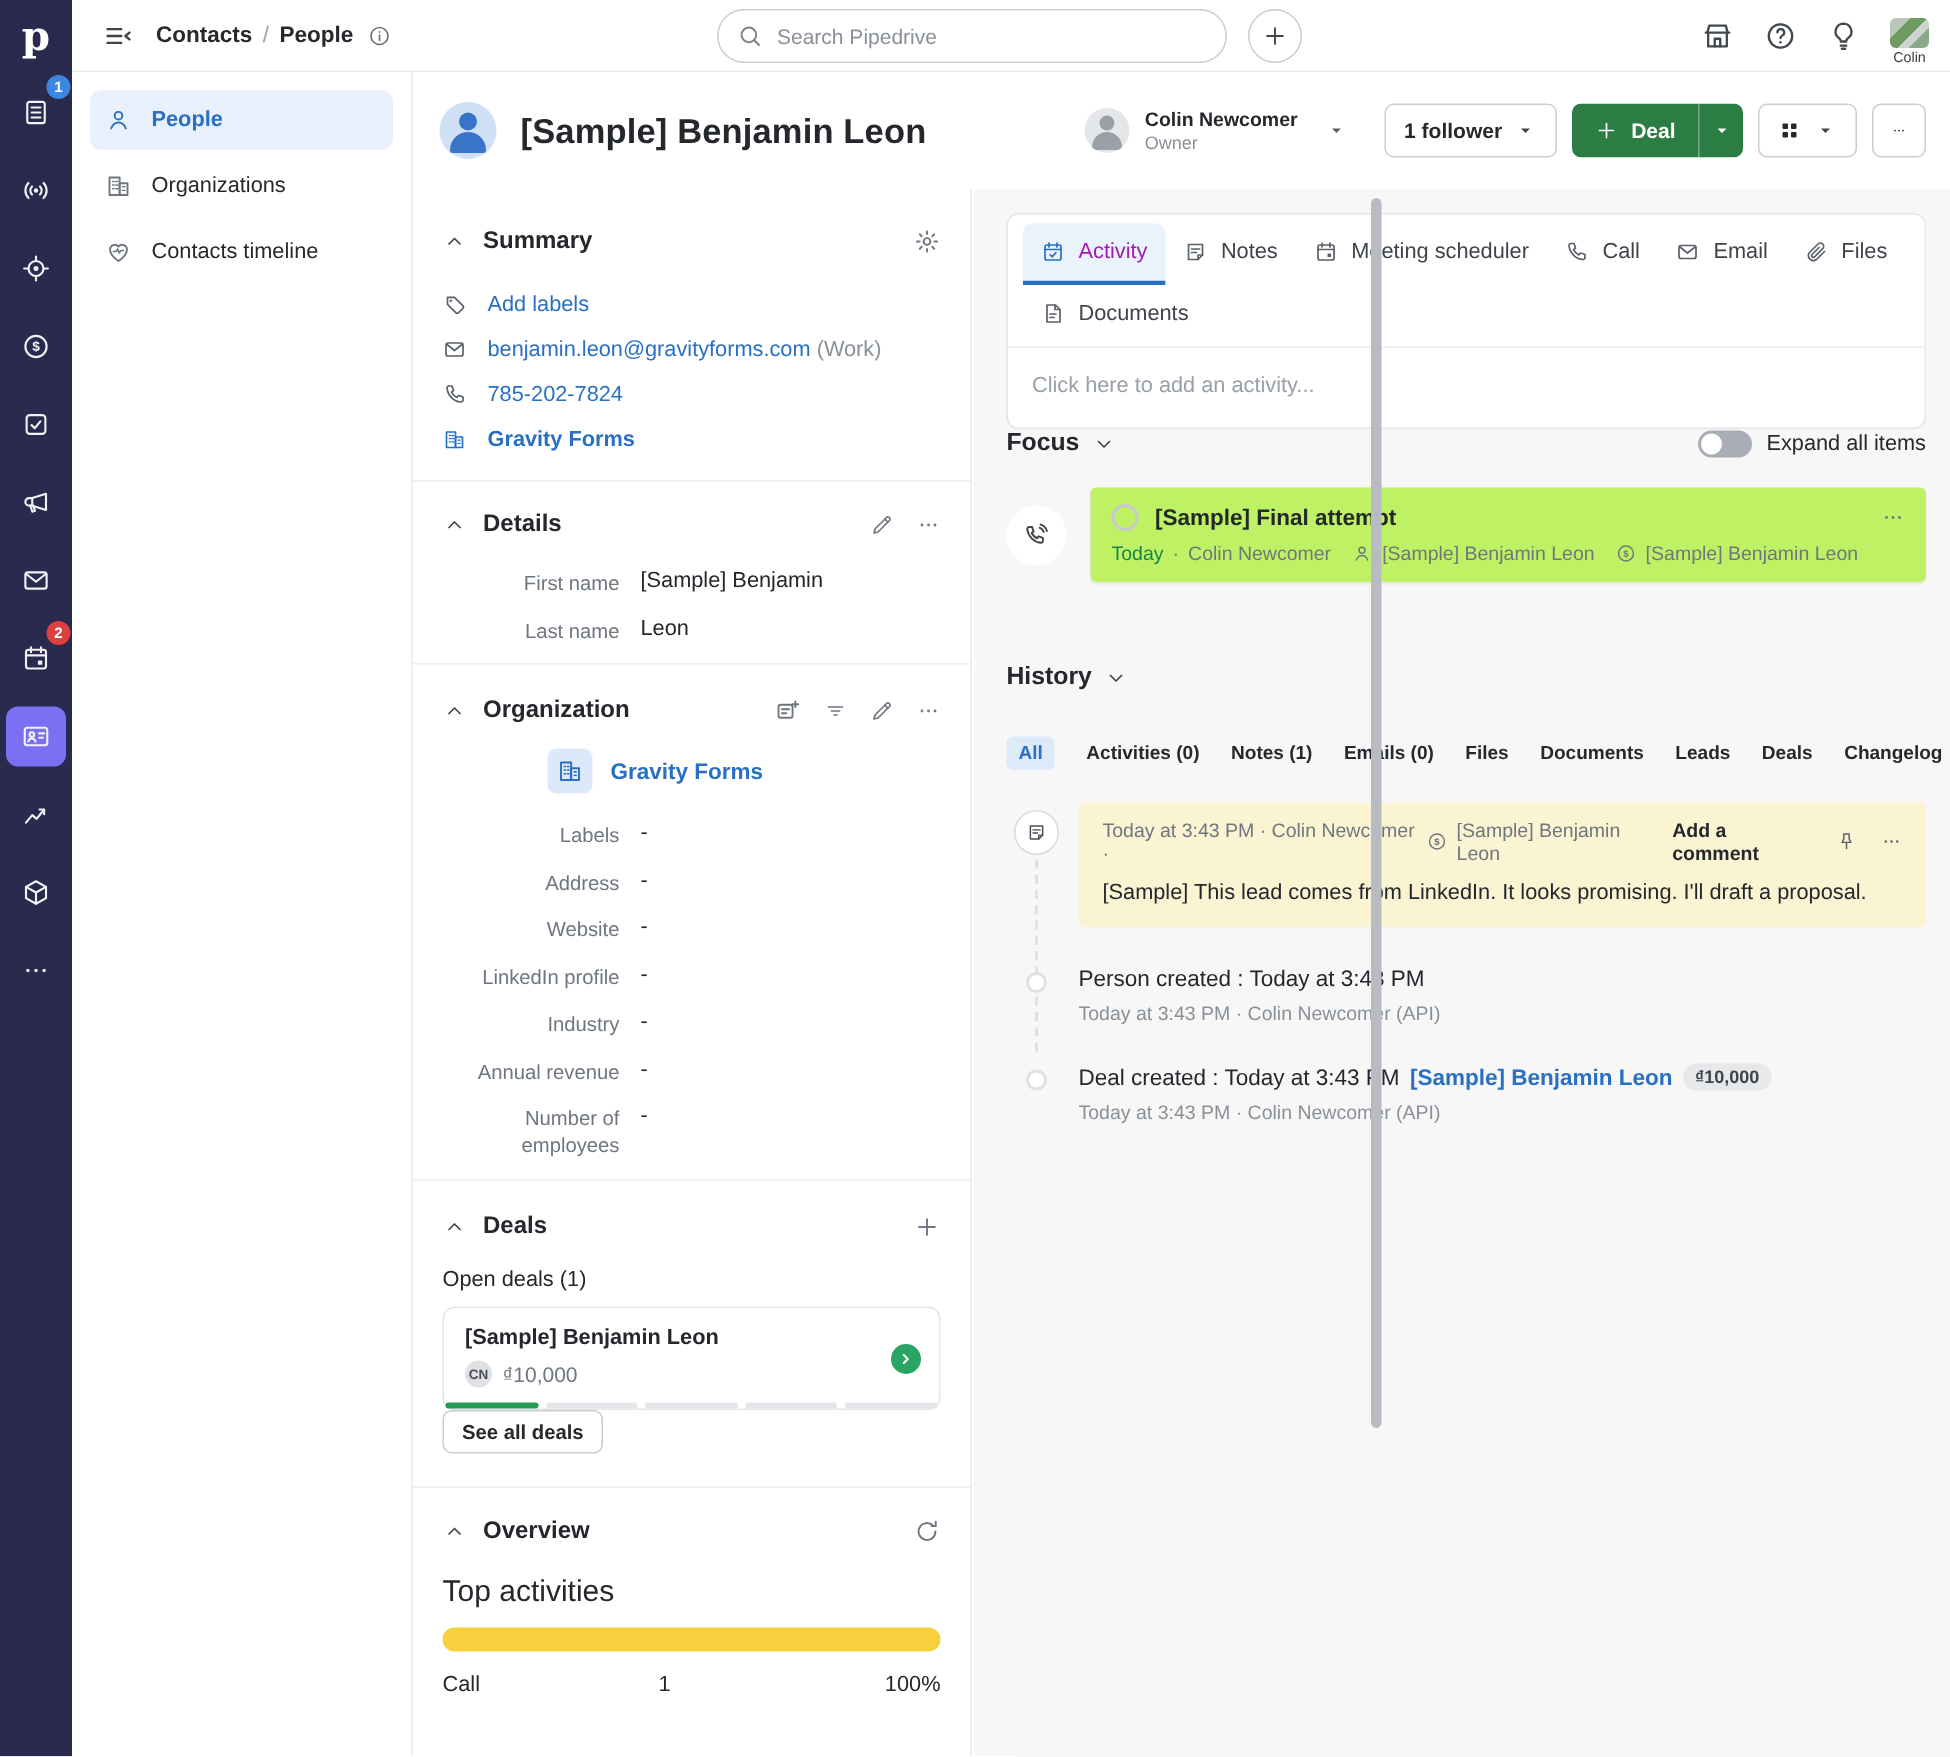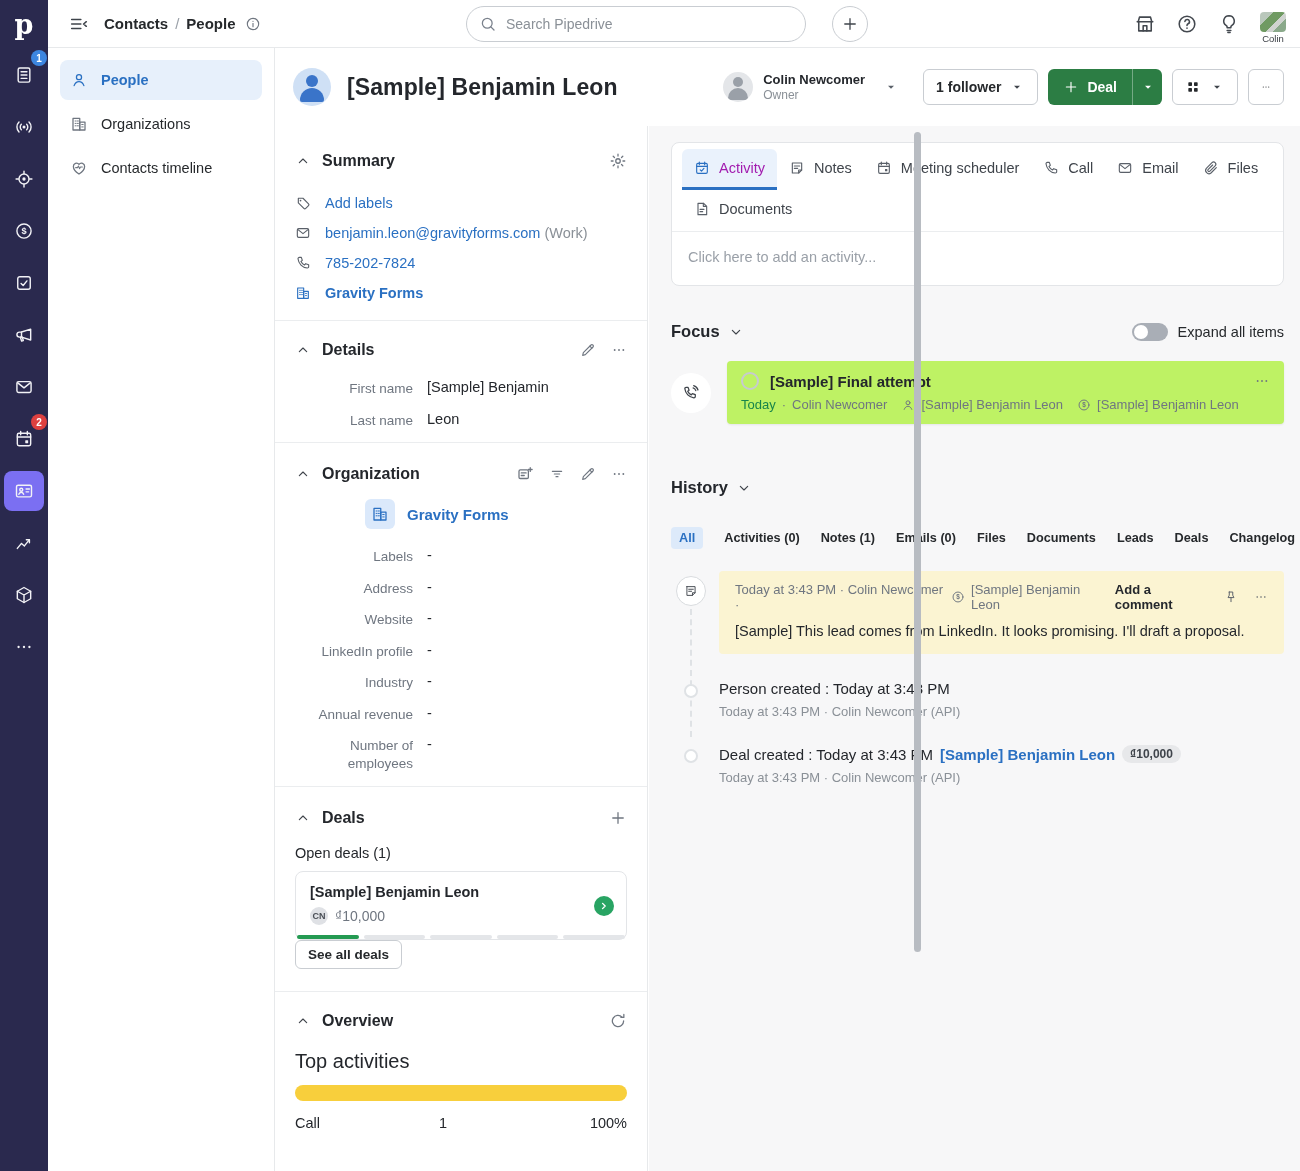--- a/index.html
+++ b/index.html
@@ -17,21 +17,21 @@
   .badge { position:absolute; top:-5px; right:-3px; min-width:16px; height:16px; border-radius:8px; font-size:10px; font-weight:700; color:#fff; display:flex; align-items:center; justify-content:center; padding:0 4px; }
   .badge.blue { background:#3d86e0; }
   .badge.red { background:#dd4040; }
 
   
   .topbar { position:absolute; left:48px; top:0; right:0; height:48px; background:#fff; border-bottom:1px solid #e7e9eb; display:flex; align-items:center; z-index:4; }
   .collapse-btn { margin-left:20px; color:#3f444b; cursor:pointer; }
   .breadcrumb { margin-left:14px; display:flex; align-items:center; gap:7px; font-size:15px; font-weight:700; color:#26292c; }
   .breadcrumb .sep { color:#9aa0a8; font-weight:400; }
   .breadcrumb .info { color:#6f7680; margin-left:2px; }
-  .searchbox { position:absolute; left:418px; top:6px; width:340px; height:36px; border:1px solid #c9cdd2; border-radius:18px; display:flex; align-items:center; padding:0 12px; gap:9px; color:#7a818c; background:#fff; cursor:text; }
+  .searchbox { position:absolute; left:430px; top:6px; width:340px; height:36px; border:1px solid #c9cdd2; border-radius:18px; display:flex; align-items:center; padding:0 12px; gap:9px; color:#7a818c; background:#fff; cursor:text; }
   .searchbox .ph { font-size:14px; color:#8a9097; }
   .add-circle { position:absolute; left:784px; top:6px; width:36px; height:36px; border:1px solid #c9cdd2; border-radius:50%; display:flex; align-items:center; justify-content:center; color:#3f444b; cursor:pointer; background:#fff; }
   .top-right { margin-left:auto; display:flex; align-items:center; gap:20px; padding-right:14px; color:#43484f; }
   .top-right .tool { cursor:pointer; }
   .user-chip { display:flex; flex-direction:column; align-items:center; cursor:pointer; margin-top:8px; }
   .user-avatar { width:26px; height:20px; border-radius:4px; background:linear-gradient(135deg,#b9c7bb 0 30%,#6f9a62 30% 55%,#cfd3cf 55% 70%,#8aa98a 70%); }
   .user-name { font-size:9.5px; color:#3c4046; margin-top:1px; }
 
   
   .subnav { position:absolute; left:48px; top:48px; width:227px; bottom:0; background:#fff; border-right:1px solid #e7e9eb; padding-top:12px; z-index:3; }
@@ -103,21 +103,21 @@
   .right-panel { position:absolute; left:649px; top:126px; right:0; bottom:0; background:#f7f7f8; padding:16px 16px 0 22px; overflow:hidden; }
   .tabs-card { background:#fff; border:1px solid #e3e5e8; border-radius:8px; }
   .tabs { display:flex; flex-wrap:wrap; padding:6px 10px 0; }
   .tab { display:flex; align-items:center; gap:9px; padding:11px 12px; font-size:14.5px; color:#3f444b; cursor:pointer; border-bottom:3px solid transparent; }
   .tab .ti { color:#5a6069; }
   .tab.active { color:#a21caf; background:#eaf2fc; border-radius:6px 6px 0 0; border-bottom:3px solid #2a70c2; }
   .tab.active .ti { color:#2a70c2; }
   .tabs-div { border-top:1px solid #ebedef; }
   .composer { padding:17px 16px 20px; font-size:14.5px; color:#9aa0a8; cursor:text; }
 
-  .focus-head { margin-top:36px; display:flex; align-items:center; }
+  .focus-head { display:flex; align-items:center; }
   .h2row { display:flex; align-items:center; gap:8px; cursor:pointer; }
   .h2 { font-size:16.5px; font-weight:700; color:#24272c; }
   .h2row .chev { color:#3f444b; }
   .expand-wrap { margin-left:auto; display:flex; align-items:center; gap:10px; font-size:14.5px; color:#26292c; }
   .toggle { width:36px; height:18px; border-radius:9px; background:#a9aeb6; position:relative; cursor:pointer; }
   .toggle:before { content:""; position:absolute; left:2px; top:2px; width:14px; height:14px; border-radius:50%; background:#fff; }
   .focus-item { margin-top:20px; display:flex; align-items:center; gap:16px; }
   .act-ic { width:40px; height:40px; border-radius:50%; background:#fff; display:flex; align-items:center; justify-content:center; color:#3f444b; flex-shrink:0; }
   .focus-card { flex:1; background:#bef264; border-radius:4px; padding:11px 14px 12px; box-shadow:0 1px 2px rgba(30,35,40,.08); }
   .fc-r1 { display:flex; align-items:center; gap:11px; }

